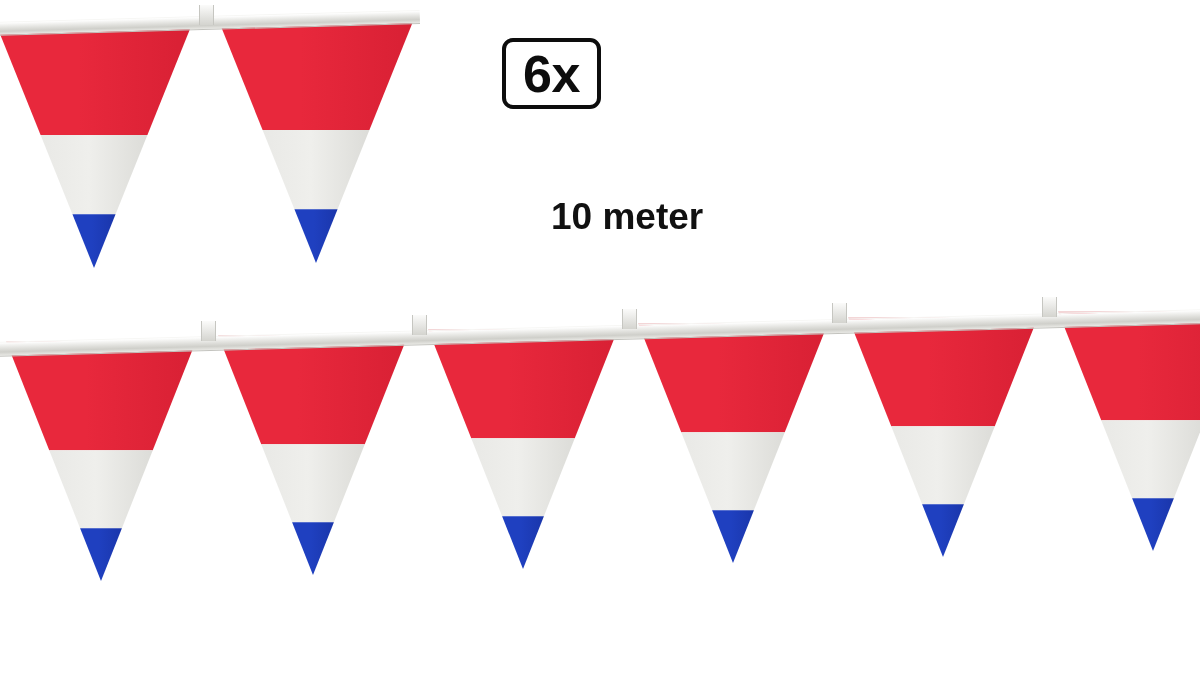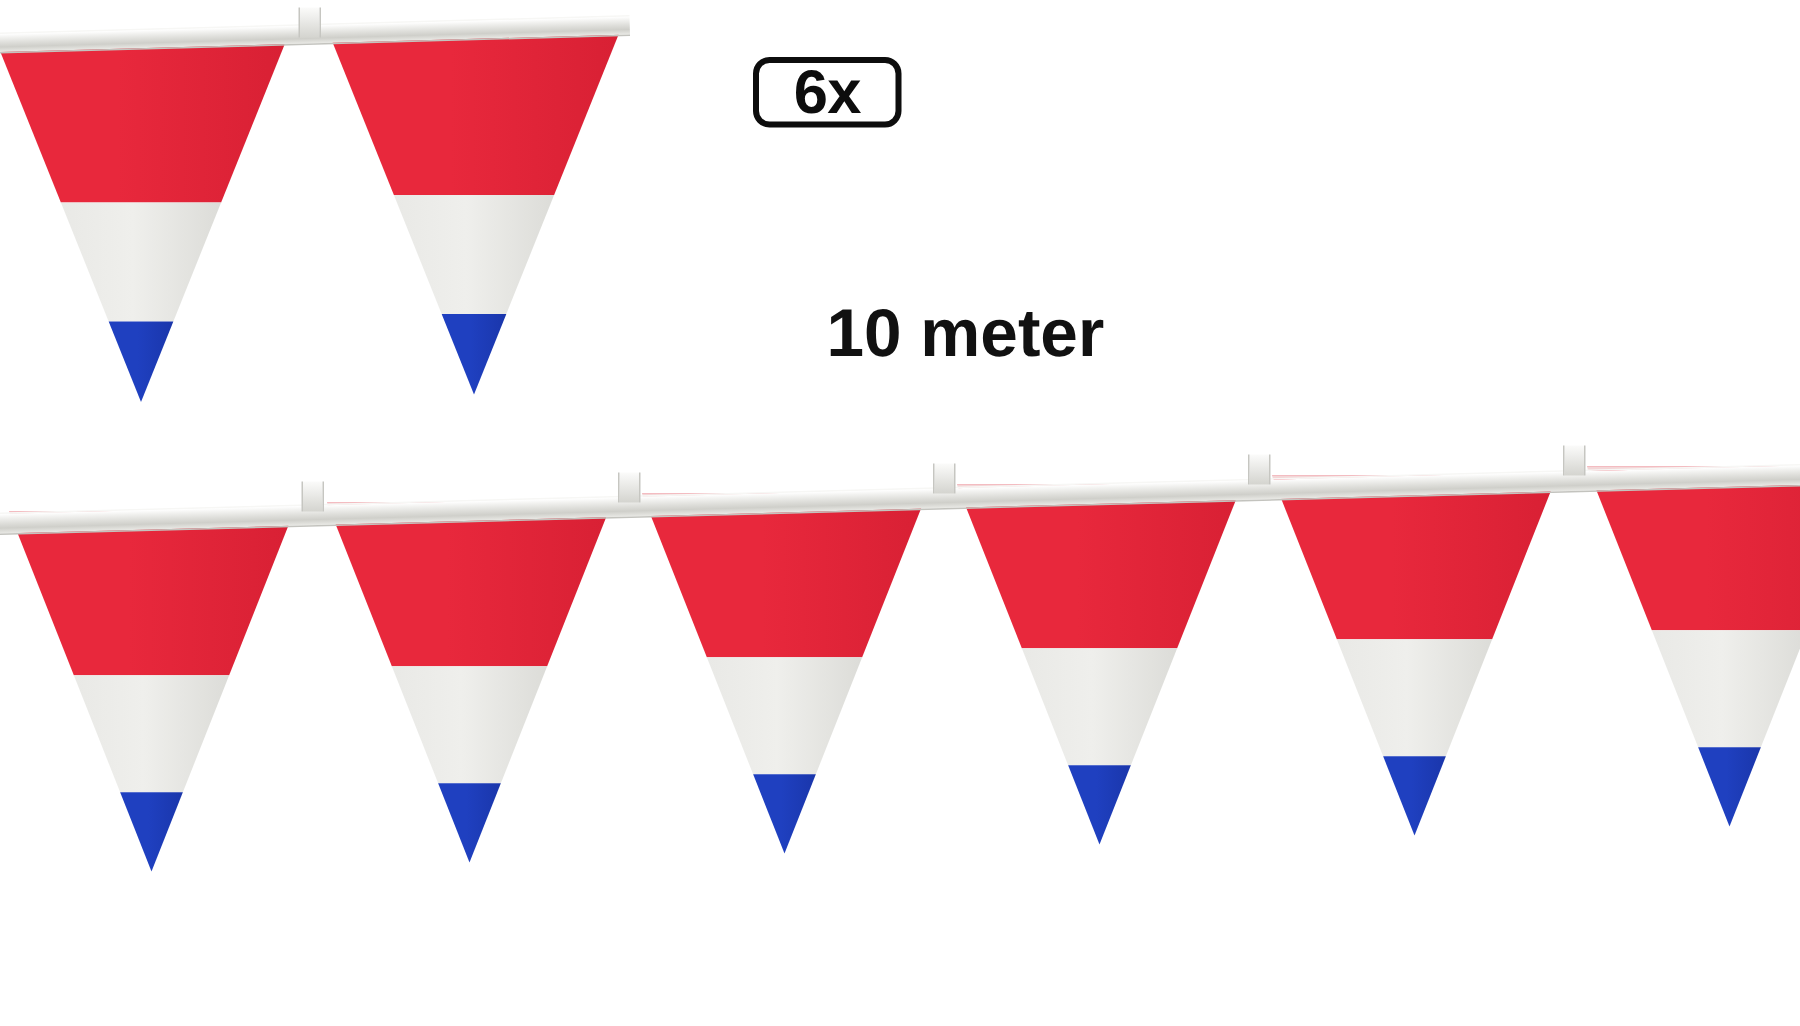--- a/index.html
+++ b/index.html
@@ -292,17 +292,17 @@
   </svg>
         </div>
         <div class="rope-tab" style="left: 201px; top: 321px; height: 20px;"></div>
         <div class="rope-tab" style="left: 412px; top: 315px; height: 20px;"></div>
         <div class="rope-tab" style="left: 622px; top: 309px; height: 20px;"></div>
         <div class="rope-tab" style="left: 832px; top: 303px; height: 20px;"></div>
         <div class="rope-tab" style="left: 1042px; top: 297px; height: 20px;"></div>
       </div>
   </div>
 
-  <div class="qty-badge" style="left: 502px; top: 38px; width: 99px; height: 47px; font-size: 41px;">6x</div>
-
-  <div class="length-label" style="left: 551px; top: 196px; font-size: 45px;">10 meter</div>
+  <div class="qty-badge" style="left: 502px; top: 38px; width: 99px; height: 71px; font-size: 52px;">6x</div>
+
+  <div class="length-label" style="left: 551px; top: 196px; font-size: 37px;">10 meter</div>
 
 </div>
 
 </body></html>

